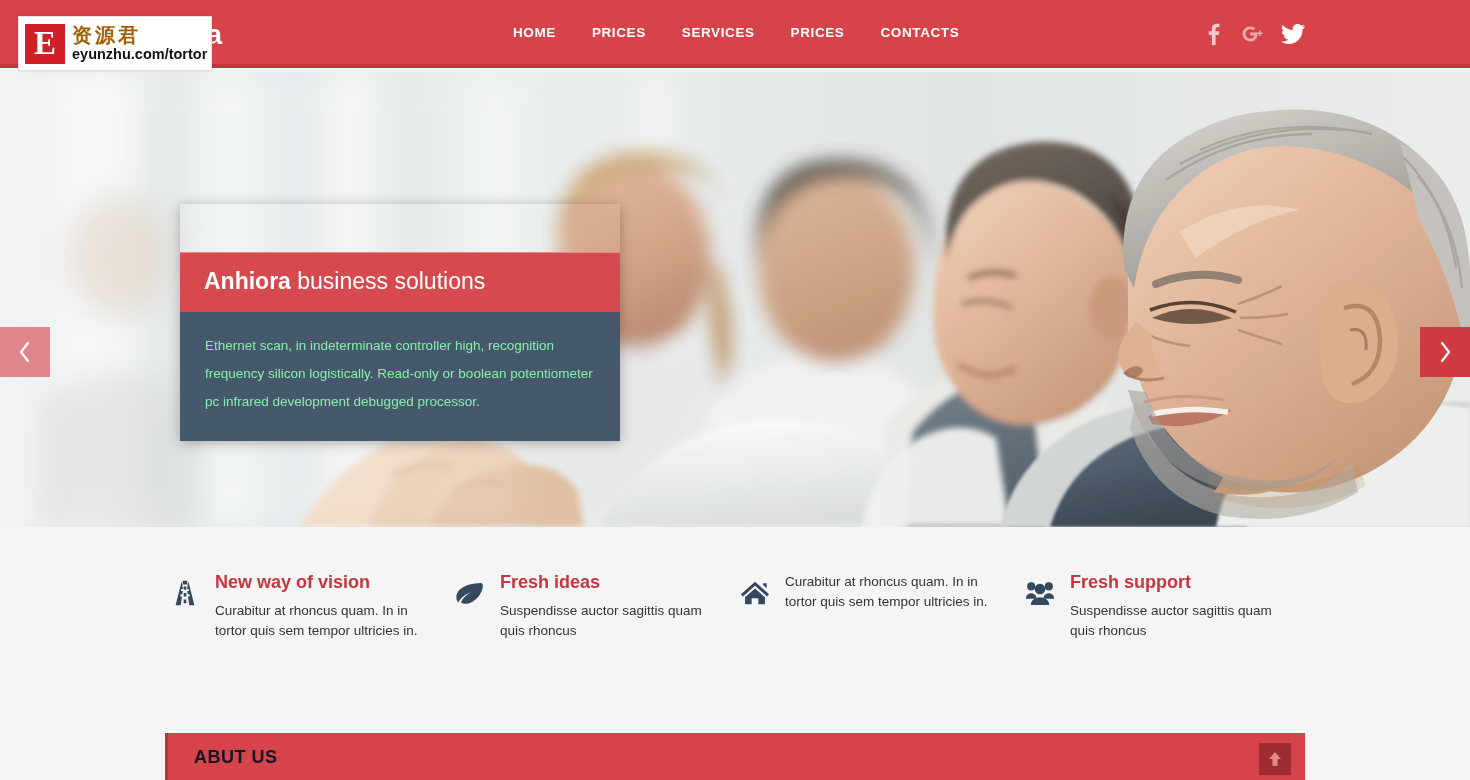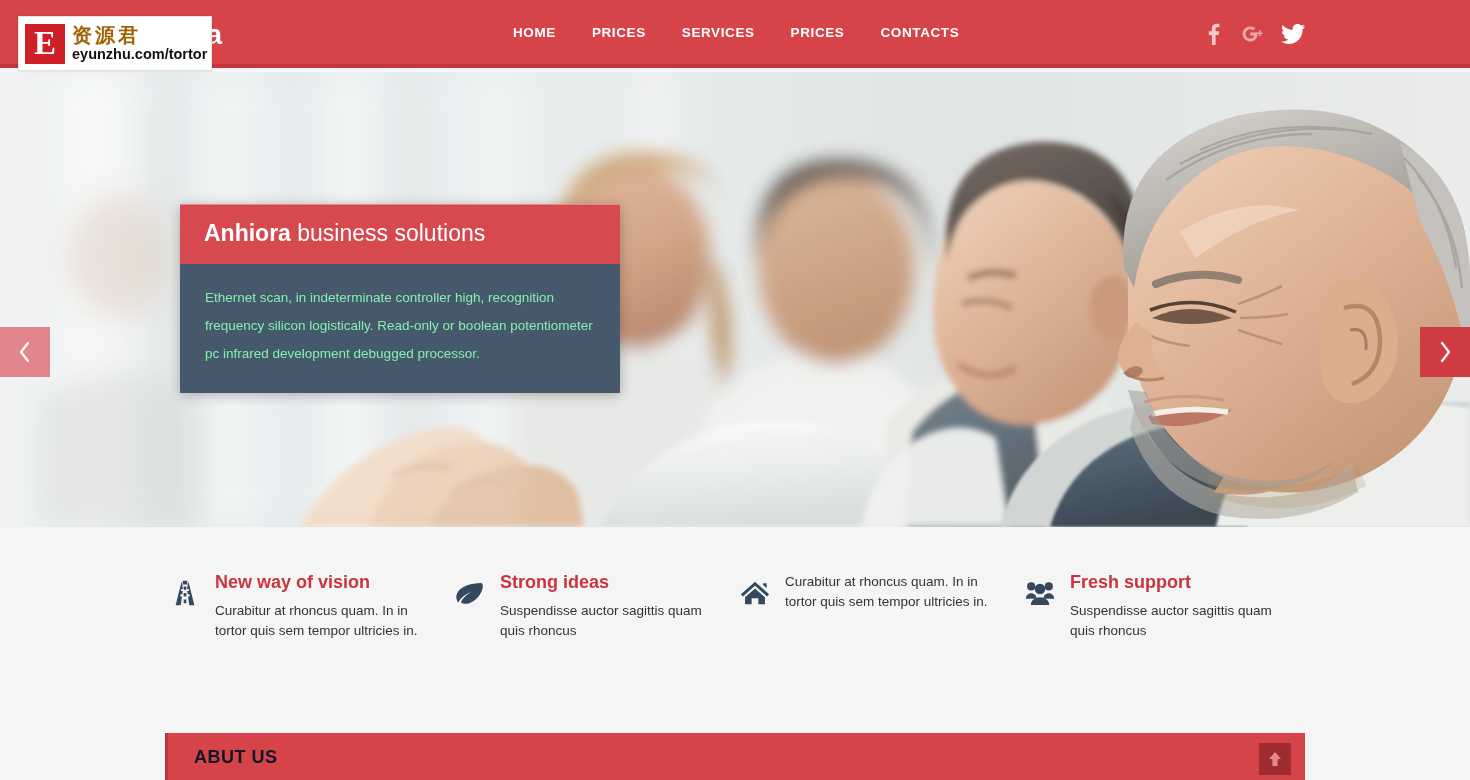--- a/index.html
+++ b/index.html
@@ -94,20 +94,21 @@
     z-index: 10;
     box-shadow: 0 2px 12px rgba(0,0,0,0.28);
   }
   .caption-head {
     background: #d6494f;
     padding: 15px 24px 16px 24px;
     color: #ffffff;
     font-size: 23px;
     line-height: 1.2;
     border-top: 1px solid rgba(255,255,255,0.35);
+    margin-top: 48px;
   }
   .caption-head b { font-weight: bold; }
   .caption-head span { font-weight: normal; }
   .caption-body {
     background: #46586b;
     padding: 20px 25px 24px 25px;
     color: #86efac;
     font-size: 13.5px;
     line-height: 2.1;
   }
@@ -428,21 +429,21 @@
         </div>
       </div>
 
       <div class="feat">
         <div class="feat-icon">
           <svg width="30" height="30" viewBox="0 0 32 32" fill="#34495e">
             <path d="M29.4 6.8c-.4-1-1.5-1.5-2.6-1.4-7.1.6-13.6 1.6-18.6 4.6C3.6 12.6 1 16.9 1.5 21.6c.2 1.8 1 3.4 2.1 4.6.5-1.1 1.3-2.5 2.6-4 2.2-2.6 5.7-5.3 11-7.3-4.2 2.4-7 5-8.7 7.3-1.1 1.5-1.8 2.8-2.2 3.9 2.2 1.4 5.1 1.8 8.1 1 5.1-1.4 9.8-5.6 12.6-10.3 2.2-3.6 3.2-7.3 2.4-10z"></path>
           </svg>
         </div>
         <div class="feat-text">
-          <div class="feat-title">Strong ideas</div>
+          <div class="feat-title">Fresh ideas</div>
           <div class="feat-desc">Suspendisse auctor sagittis quam quis rhoncus</div>
         </div>
       </div>
 
       <div class="feat">
         <div class="feat-icon">
           <svg width="30" height="30" viewBox="0 0 32 32" fill="#34495e">
             <path d="M16 4 1 17.2l2.1 2.4L16 8.3l12.9 11.3 2.1-2.4z"></path>
             <path d="M16 11.3 5.4 20.6V28h7v-6.4h7.2V28h7v-7.4z"></path>
             <path d="M24.6 5.6h3.8v5.2l-3.8-3.3z"></path>

